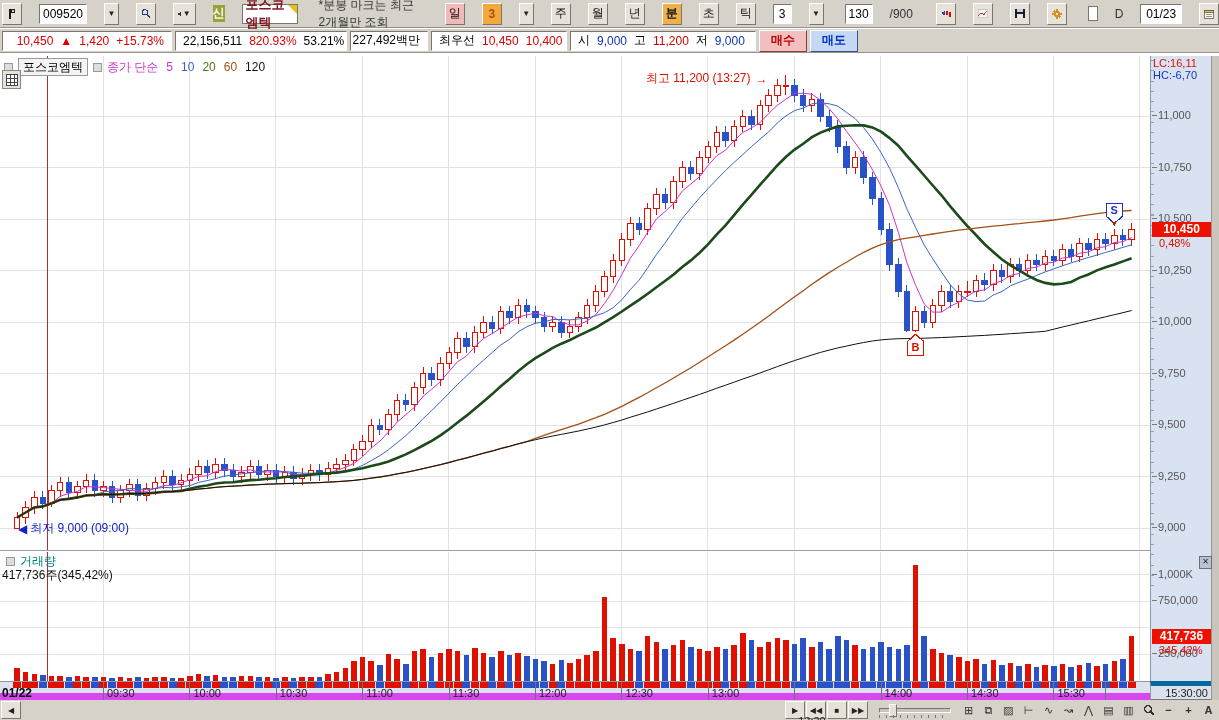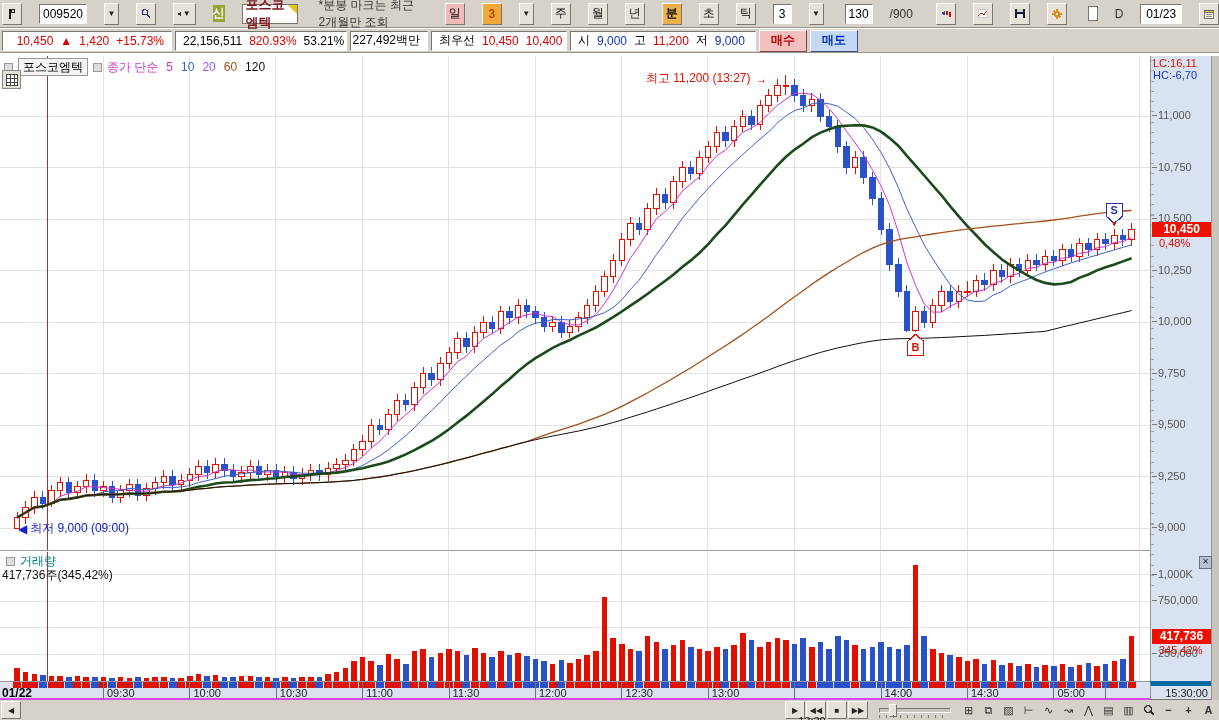--- a/index.html
+++ b/index.html
@@ -33,21 +33,21 @@
   .gridbtn{position:absolute;left:2px;top:70px;width:17px;height:17px;background:#e6e2da;border:1px solid #888;display:flex;align-items:center;justify-content:center;z-index:5;}
   
   .price-axis{position:absolute;left:1150px;top:56px;width:61px;height:625px;background:#d9e2f1;border-left:1px solid #8f98a8;box-sizing:border-box;z-index:4;}
   .ptick{position:absolute;left:7px;font-size:11px;color:#555;white-space:nowrap;}
   .ptick::before{content:"";position:absolute;left:-6px;top:6px;width:5px;height:1px;background:#777;}
   .axis-minor{position:absolute;left:0;top:4px;width:3px;height:530px;background:repeating-linear-gradient(to bottom,#9aa2b2 0 1px,transparent 1px 10.3px);}
   .curbox{position:absolute;left:1px;width:59px;height:15px;background:#ee1100;color:#fff;font-size:12px;font-weight:bold;display:flex;align-items:center;justify-content:center;z-index:6;}
   .curpct{position:absolute;left:8px;font-size:11px;color:#e01000;z-index:6;}
   .lc{position:absolute;left:2px;top:1px;font-size:11px;color:#e01000;}
   .hc{position:absolute;left:2px;top:13px;font-size:11px;color:#1133cc;}
-  .timeaxis{position:absolute;left:0;top:681px;width:1150px;height:19px;background:#dbe2ee;border-top:1px solid #8f98a8;border-bottom:2px solid #d946ef;box-sizing:border-box;z-index:4;}
+  .timeaxis{position:absolute;left:0;top:681px;width:1150px;height:19px;background:#dbe2ee;border-top:1px solid #8f98a8;border-bottom:7px solid #d946ef;box-sizing:border-box;z-index:4;}
   .tlabel{position:absolute;top:5px;font-size:11px;color:#222;}
   .tdate{position:absolute;left:2px;top:4px;font-size:12px;font-weight:bold;color:#000;}
   .tsep{position:absolute;top:0;width:1px;height:18px;background:#6a7282;}
   .tcorner{position:absolute;left:1150px;top:681px;width:61px;height:19px;background:#dbe2ee;border-top:5px solid #0369a1;border-left:1px solid #8f98a8;border-bottom:1px solid #777;box-sizing:border-box;font-size:11px;color:#222;display:flex;align-items:center;justify-content:flex-end;padding-right:3px;z-index:4;}
   .rightstrip{position:absolute;left:1211px;top:56px;width:8px;height:644px;background:#c9c5bd;border-left:1px solid #9a968e;box-sizing:border-box;}
   .closex{position:absolute;left:1199px;top:556px;width:11px;height:11px;background:#b8c2d2;border:1px solid #66707e;color:#223;font-size:8px;line-height:9px;text-align:center;z-index:7;}
   
   .anno-high{position:absolute;left:646px;top:70px;font-size:12px;color:#e01000;display:flex;gap:5px;align-items:center;z-index:5;}
   .anno-low{position:absolute;left:18px;top:520px;font-size:12px;color:#1122cc;display:flex;gap:3px;align-items:center;z-index:5;}
   .vol-title{position:absolute;left:6px;top:553px;display:flex;gap:5px;align-items:center;font-size:12px;color:#008080;z-index:5;}
@@ -204,21 +204,21 @@
   </div>
 
   <div class="chart-header">
     <span class="bullet"></span>
     <span class="tab">포스코엠텍</span>
     <span class="bullet"></span>
     <span class="legend" id="ma-legend">
       <span style="color:#cc33cc">종가 단순</span>
     <span style="color: rgb(204, 51, 204);">5</span>
         <span style="color: rgb(58, 100, 200);">10</span>
-        <span style="color: #8b5cf6;">20</span>
+        <span style="color: #4d7c0f;">20</span>
         <span style="color: rgb(163, 79, 23);">60</span>
         <span style="color: rgb(17, 17, 17);">120</span>
       </span>
   </div>
   <div class="gridbtn">
     <svg width="12" height="12" viewBox="0 0 12 12">
         <rect x="0.5" y="0.5" width="11" height="11" fill="#fff" stroke="#444"></rect>
         <line x1="0.5" y1="4" x2="11.5" y2="4" stroke="#444"></line>
         <line x1="0.5" y1="8" x2="11.5" y2="8" stroke="#444"></line>
         <line x1="4" y1="0.5" x2="4" y2="11.5" stroke="#444"></line>
@@ -846,21 +846,21 @@
       <div class="tlabel" style="left: 625.4px;">12:30</div>
       <div class="tsep" style="left: 707.8px;"></div>
       <div class="tlabel" style="left: 711.8px;">13:00</div>
       <div class="tsep" style="left: 794.2px;"></div>
       <div class="tlabel" style="left: 798.2px; margin-top: 28px;">13:30</div>
       <div class="tsep" style="left: 880.6px;"></div>
       <div class="tlabel" style="left: 884.6px;">14:00</div>
       <div class="tsep" style="left: 967px;"></div>
       <div class="tlabel" style="left: 971px;">14:30</div>
       <div class="tsep" style="left: 1053.4px;"></div>
-      <div class="tlabel" style="left: 1057.4px;">05:00</div>
+      <div class="tlabel" style="left: 1057.4px;">15:30</div>
       <div class="tsep" style="left: 1105px;"></div>
     </div>
   <div class="tcorner">15:30:00</div>
   <div class="rightstrip"></div>
 
   <div class="statusbar">
     <div class="sbtn" style="margin-left:1px">◀</div>
     <div style="flex:1"></div>
     <div id="playback-group" style="display:flex">
         <div class="sbtn">▶</div>

